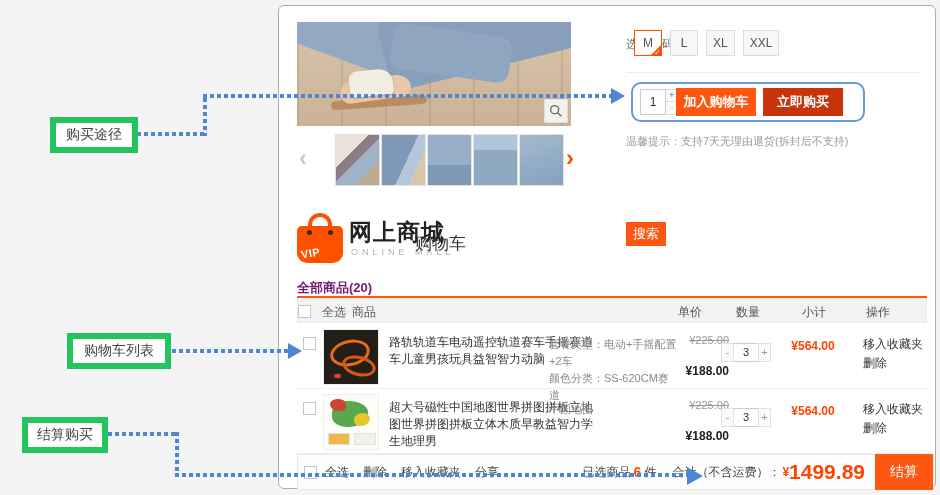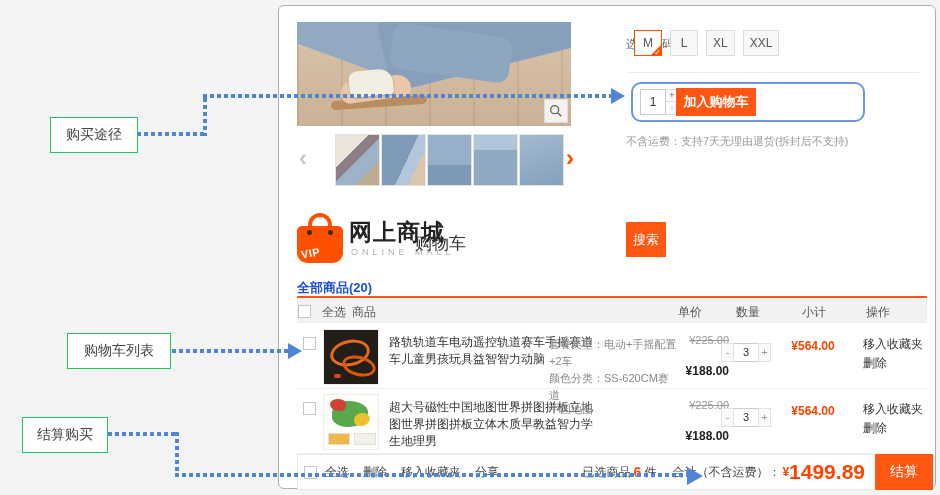--- a/index.html
+++ b/index.html
@@ -57,24 +57,24 @@
   .bag-dot { position:absolute; width:5px; height:5px; background:#3a2a20; border-radius:50%; top:17px; }
   .bag-dot.d1 { left:10px; } .bag-dot.d2 { left:31px; }
   .bag-vip { position:absolute; left:4px; bottom:4px; color:#fff; font-size:11px; font-weight:bold; transform:rotate(-10deg); letter-spacing:.5px; }
   .brand { position:absolute; left:70px; top:211px; font-size:23px; font-weight:bold; color:#222; letter-spacing:1px; }
   .brand-sub { position:absolute; left:72px; top:241px; font-size:9px; color:#b0b0b0; letter-spacing:4px; }
   .page-title { position:absolute; left:136px; top:226px; font-size:17px; color:#333; }
 
   .search-wrap { position:absolute; left:347px; top:216px; width:302px; height:28px; display:flex; }
   .search-input { flex:1; height:28px; border:2px solid #ff5712; border-right:none; padding:0 8px; font-size:11px; color:#333; outline:none; }
   .search-input::placeholder { color:#b0b0b0; }
-  .search-btn { width:40px; height:35px; background:#ff5712; color:#fff; border:none; font-size:13px; cursor:pointer; }
-
-  
-  .section-title { position:absolute; left:18px; top:273px; font-size:13px; font-weight:bold; color:#1d4ed8; }
+  .search-btn { width:40px; height:24px; background:#ff5712; color:#fff; border:none; font-size:13px; cursor:pointer; }
+
+  
+  .section-title { position:absolute; left:18px; top:273px; font-size:13px; font-weight:bold; color:#701a75; }
   .section-line { position:absolute; left:18px; top:290px; width:630px; height:2px; background:#ff5712; }
   .thead { position:absolute; left:18px; top:292px; width:630px; height:25px; background:#f2f2f2; border:1px solid #ececec; font-size:12px; color:#555; }
   .thead .cb { top:6px; }
   .col-abs { position:absolute; top:5px; }
   .cb { position:absolute; width:13px; height:13px; background:#fff; border:1px solid #c6c6c6; cursor:pointer; }
   .row { position:absolute; left:18px; width:630px; height:64px; border-bottom:1px solid #efefef; }
   .row1 { top:319px; } .row2 { top:384px; }
   .row .cb { left:6px; top:12px; }
   .pimg { position:absolute; left:26px; top:4px; width:56px; height:56px; border:1px solid #eee; overflow:hidden; }
   .track { background:#241e18; position:relative; }
@@ -105,21 +105,21 @@
   .cfoot .flink { margin-right:14px; cursor:pointer; }
   .cfoot .right { margin-left:auto; display:flex; align-items:center; height:100%; }
   .sel-count { color:#ff5000; font-weight:bold; font-size:14px; margin:0 3px; }
   .total-label { margin-left:16px; }
   .cur { color:#ff4400; font-weight:bold; font-size:12px; margin-left:2px; }
   .total-amt { color:#ff4400; font-weight:bold; font-size:21px; margin-right:10px; }
   .checkout { height:36px; width:58px; background:#ff5712; border:none; color:#fff; font-size:14px; cursor:pointer; }
 
   
   .ann { z-index:5; }
-  .callout { position:absolute; background:#fff; border:1px solid #22c55e; display:flex; align-items:center; justify-content:center; font-size:14px; color:#444; z-index:6; }
+  .callout { position:absolute; background:#fff; border:6px solid #22c55e; display:flex; align-items:center; justify-content:center; font-size:14px; color:#444; z-index:6; }
   .c1 { left:50px; top:117px; width:88px; height:36px; }
   .c2 { left:67px; top:333px; width:104px; height:36px; }
   .c3 { left:22px; top:417px; width:86px; height:36px; }
   .dot-h { position:absolute; height:4px; background:repeating-linear-gradient(90deg,#4f86d4 0 4px,transparent 4px 7px); z-index:5; }
   .dot-v { position:absolute; width:4px; background:repeating-linear-gradient(180deg,#4f86d4 0 4px,transparent 4px 7px); z-index:5; }
   .arrow { position:absolute; width:0; height:0; border-top:8px solid transparent; border-bottom:8px solid transparent; border-left:14px solid #4f86d4; z-index:5; }
   .s1a { left:137px; top:132px; width:70px; } .s1b { left:203px; top:98px; height:38px; }
   .s1c { left:203px; top:94px; width:409px; } .a1 { left:611px; top:88px; }
   .s2 { left:172px; top:349px; width:116px; } .a2 { left:288px; top:343px; }
   .s3a { left:108px; top:432px; width:70px; } .s3b { left:175px; top:432px; height:44px; }
@@ -172,21 +172,22 @@
       </div>
   </div>
   <div class="divider"></div>
   <div class="buy-zone"></div>
   <div class="qty-box">1</div>
   <div class="qty-col">
     <div class="plus">+</div>
     <div class="minus">-</div>
   </div>
   <button class="btn-cart">加入购物车</button>
-  <div class="tip">不含运费：支持7天无理由退货(拆封后不支持)</div>
+  <button class="btn-buy">立即购买</button>
+  <div class="tip">温馨提示：支持7天无理由退货(拆封后不支持)</div>
 
   <div class="bag">
     <div class="bag-handle"></div>
     <div class="bag-body"></div>
     <div class="bag-dot d1"></div>
     <div class="bag-dot d2"></div>
     <div class="bag-vip">VIP</div>
   </div>
   <div class="brand">网上商城</div>
   <div class="brand-sub">ONLINE MALL</div>

